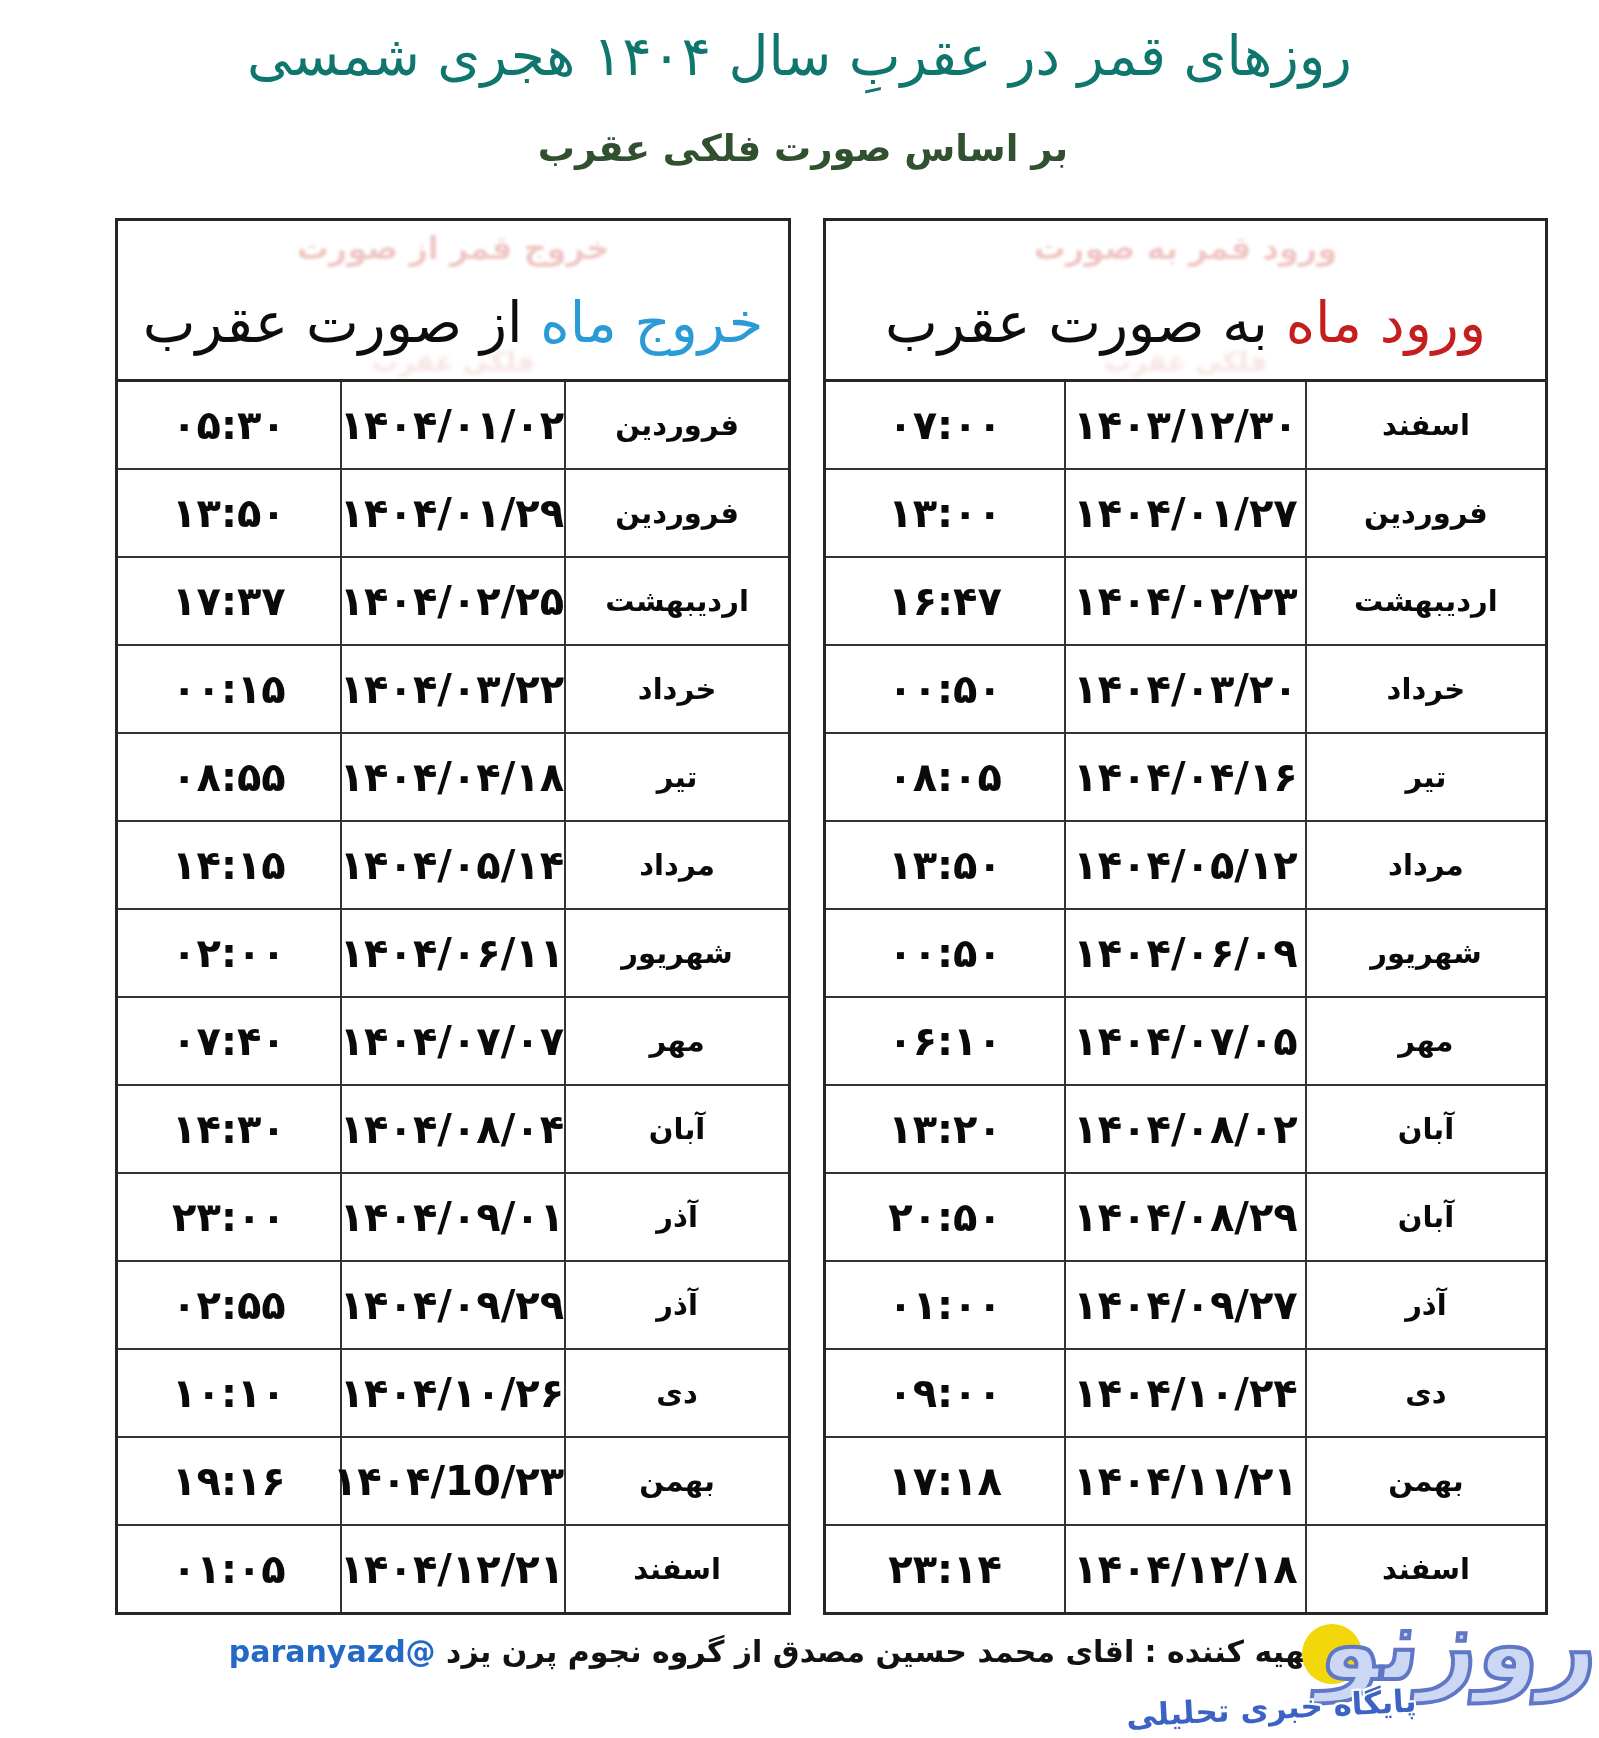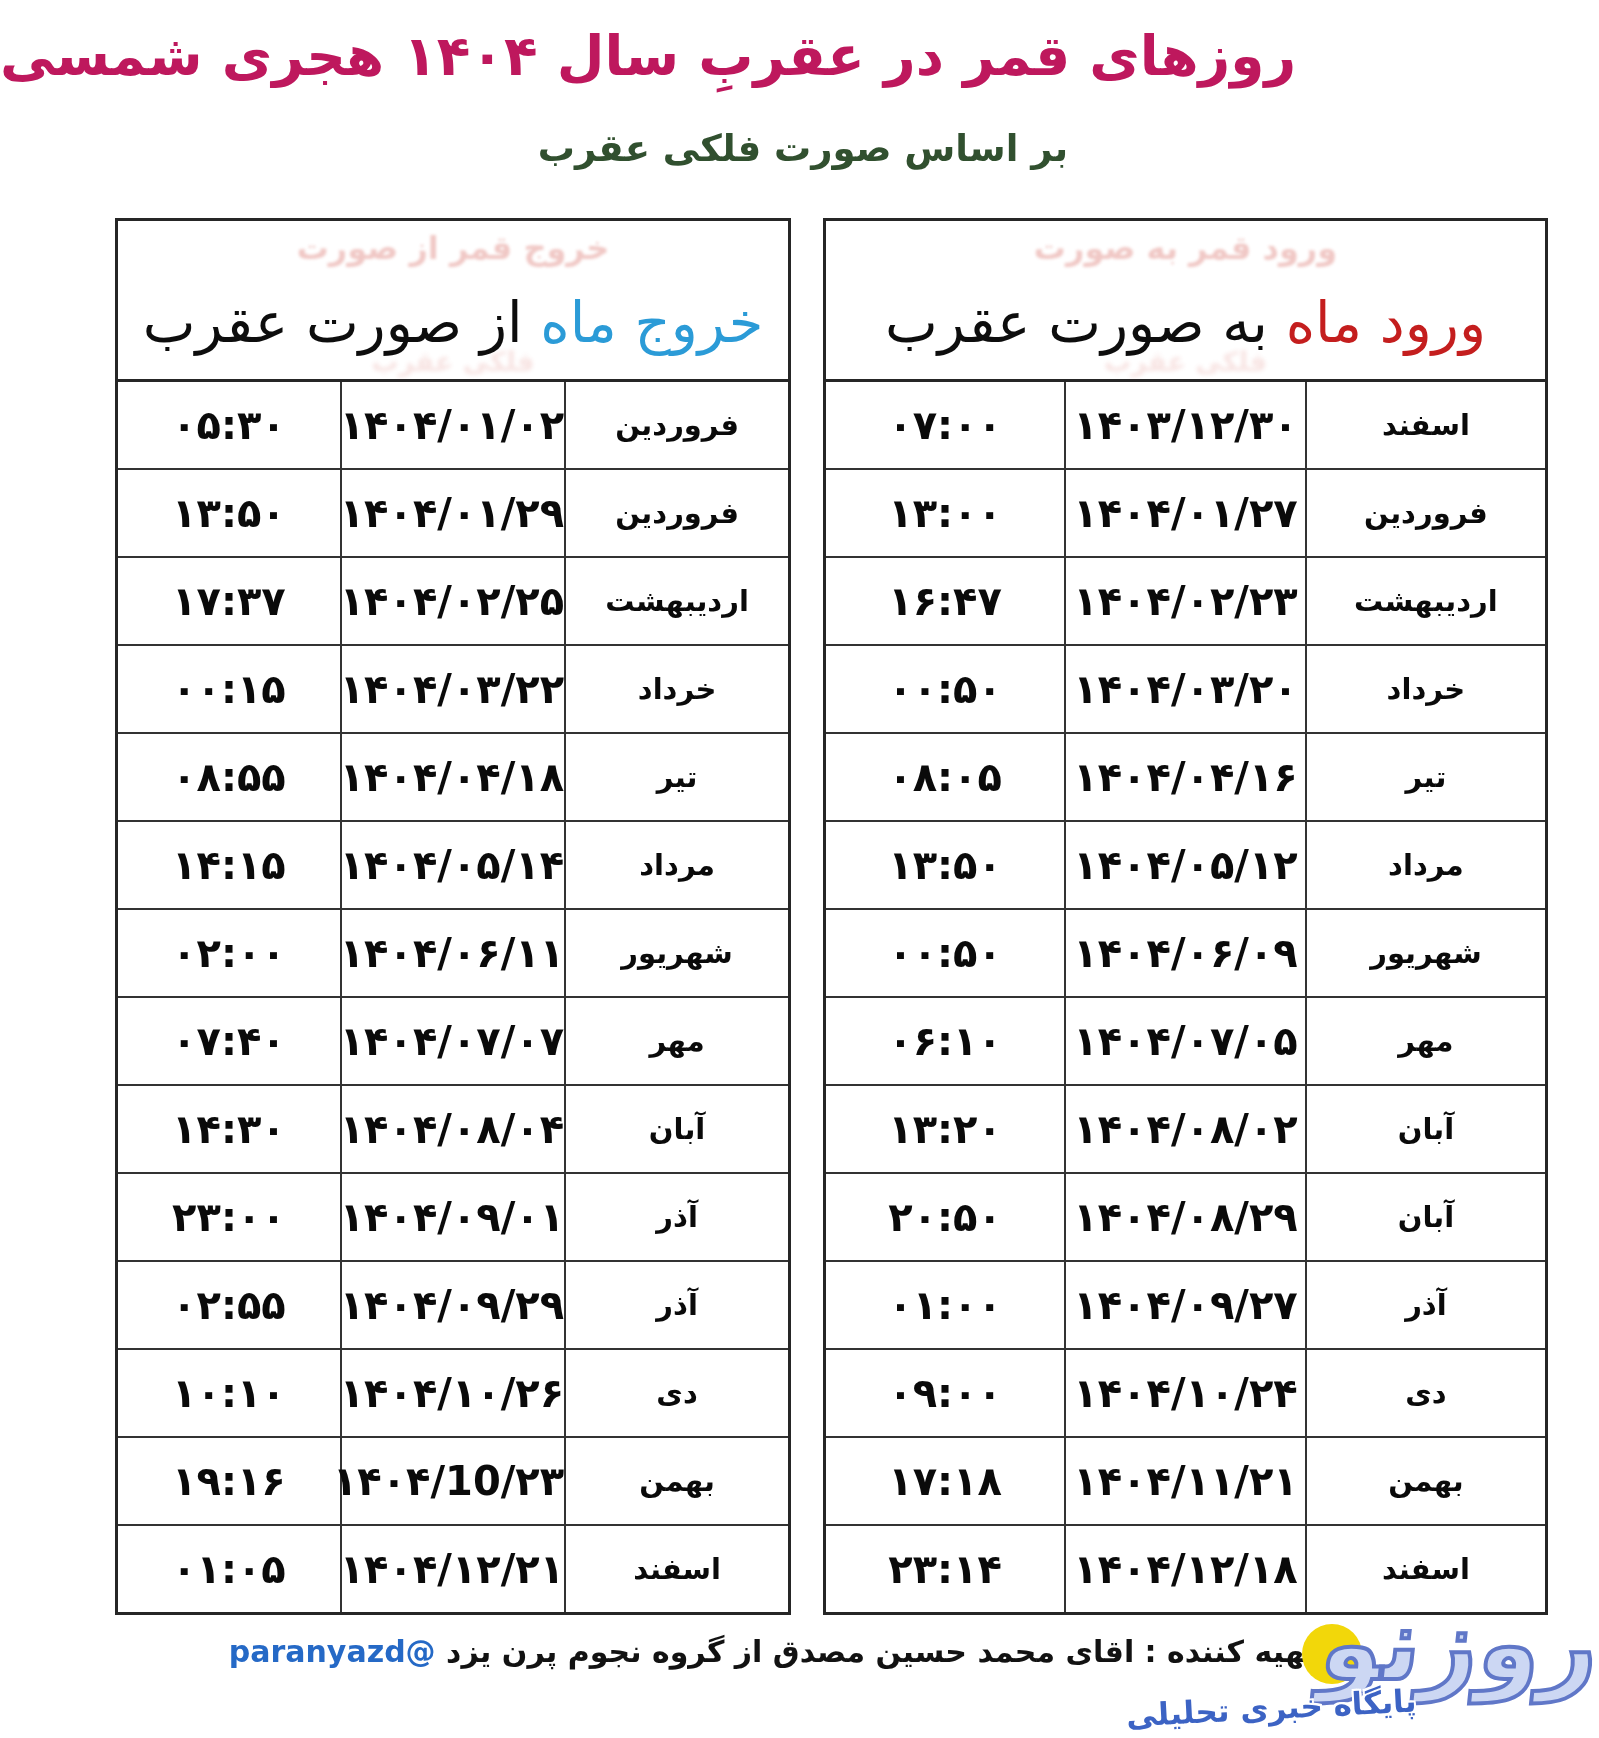--- a/index.html
+++ b/index.html
@@ -4,21 +4,21 @@
 <style>
   html,body{margin:0;padding:0;}
   body{
     width:1599px;height:1738px;position:relative;overflow:hidden;
     background:#ffffff;
     font-family:"DejaVu Sans",sans-serif;
     direction:rtl;
   }
   .title{
     position:absolute;top:24px;left:0;right:0;
-    text-align:left;font-size:55px;font-weight:bold;color:#be185d;
+    text-align:center;font-size:55px;font-weight:normal;color:#0f766e;
   }
   .subtitle{
     position:absolute;top:127px;left:7px;right:0;
     text-align:center;font-size:37px;font-weight:bold;color:#31502f;
   }
   table.tbl{
     position:absolute;border-collapse:collapse;table-layout:fixed;background:#fff;
     border:3px solid #262626;
   }
   .tbl-exit{left:115px;top:218px;width:676px;}

